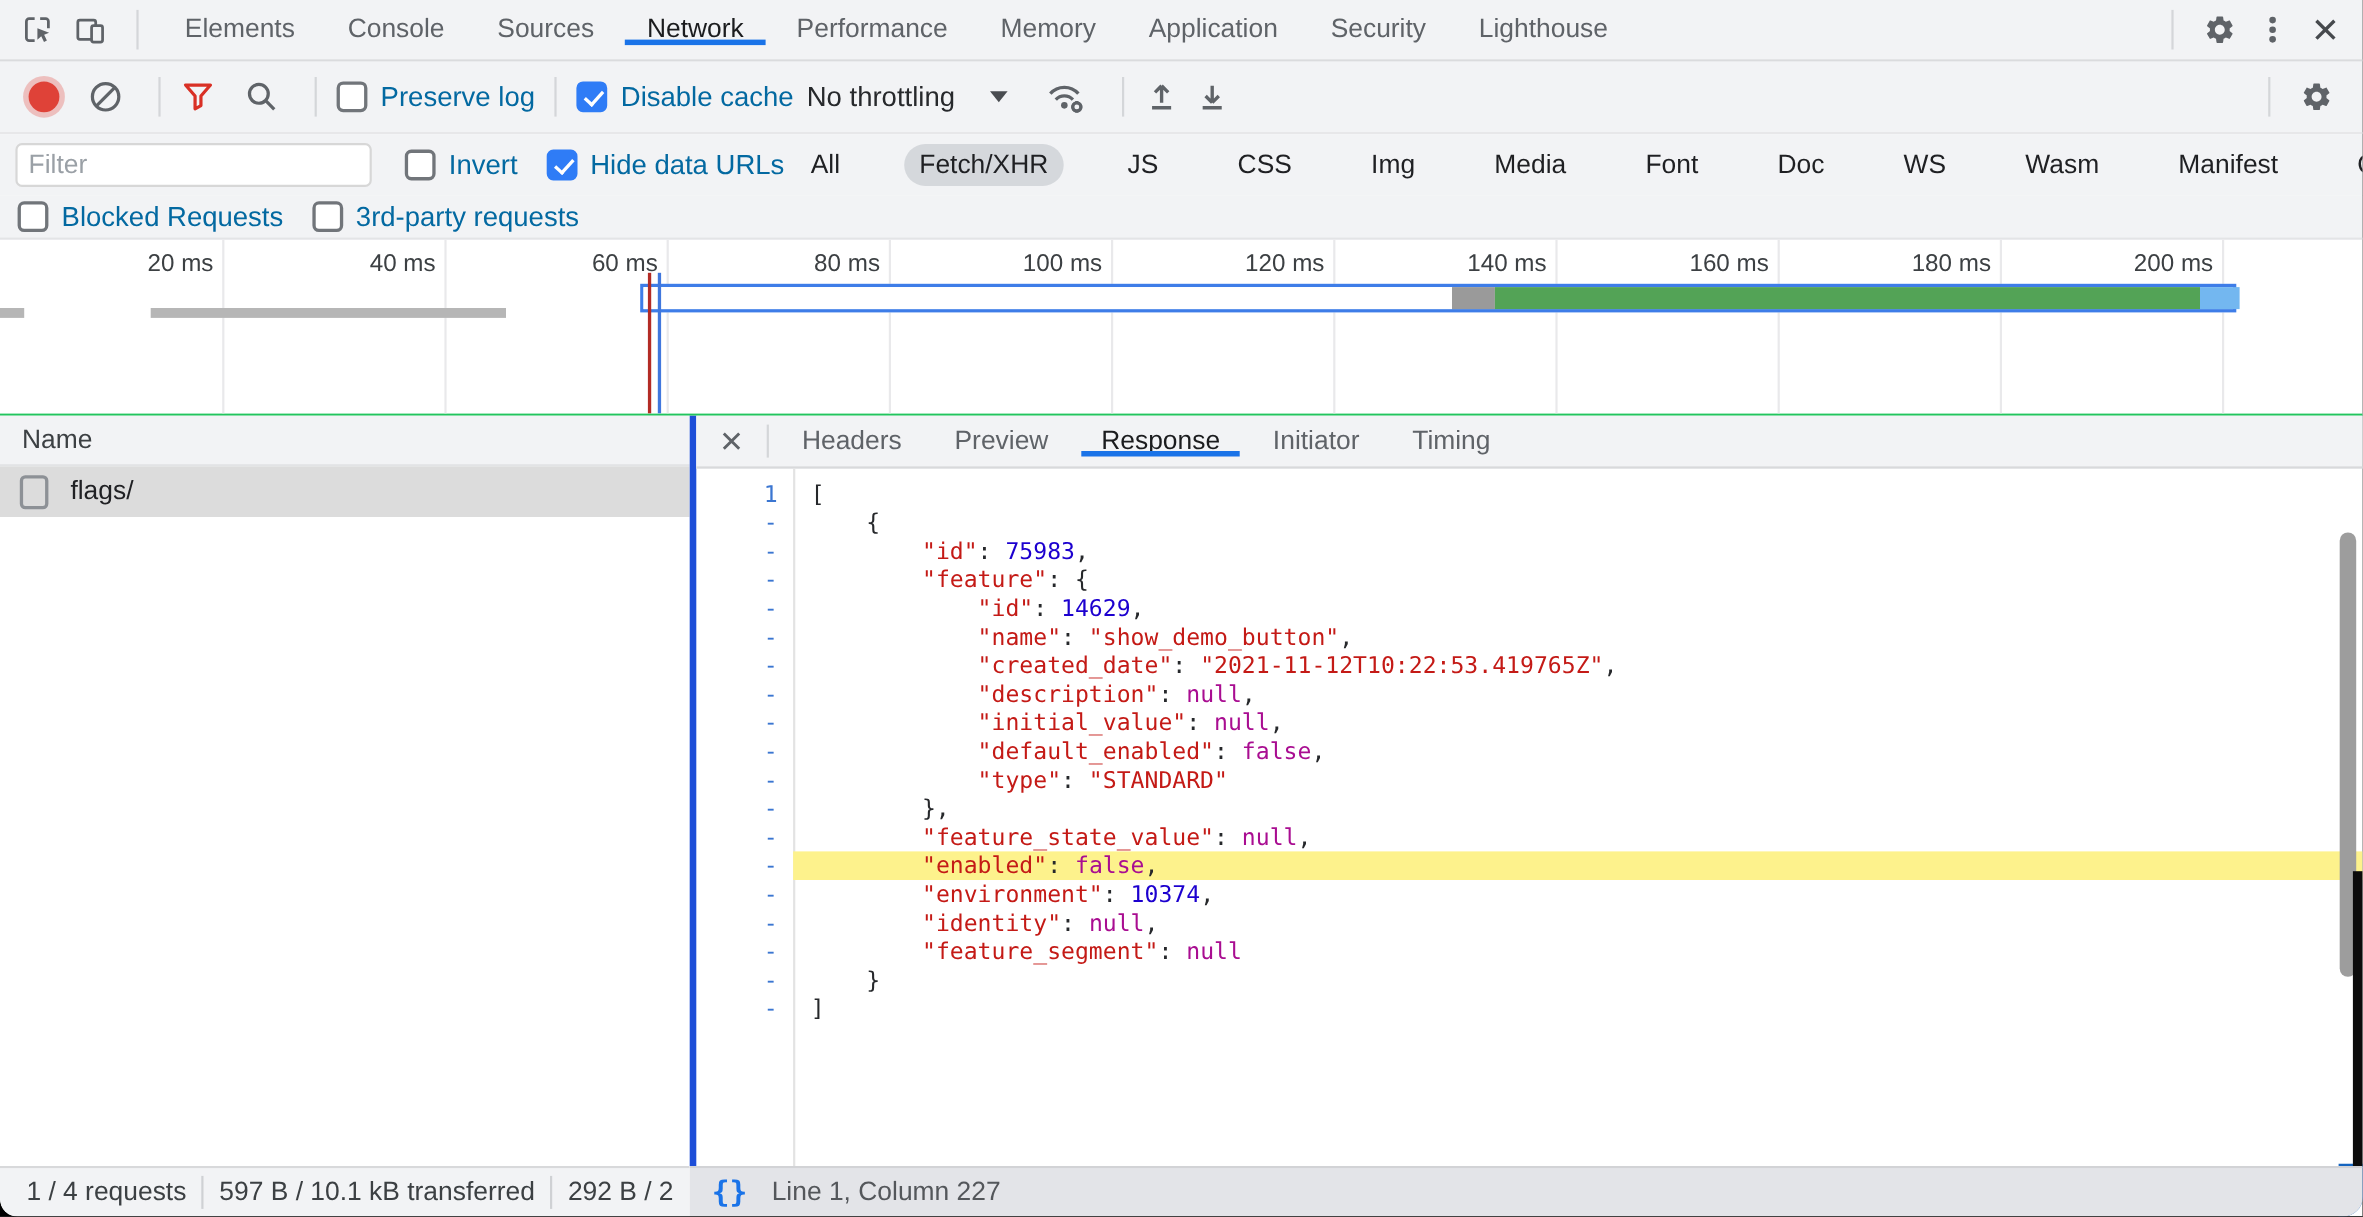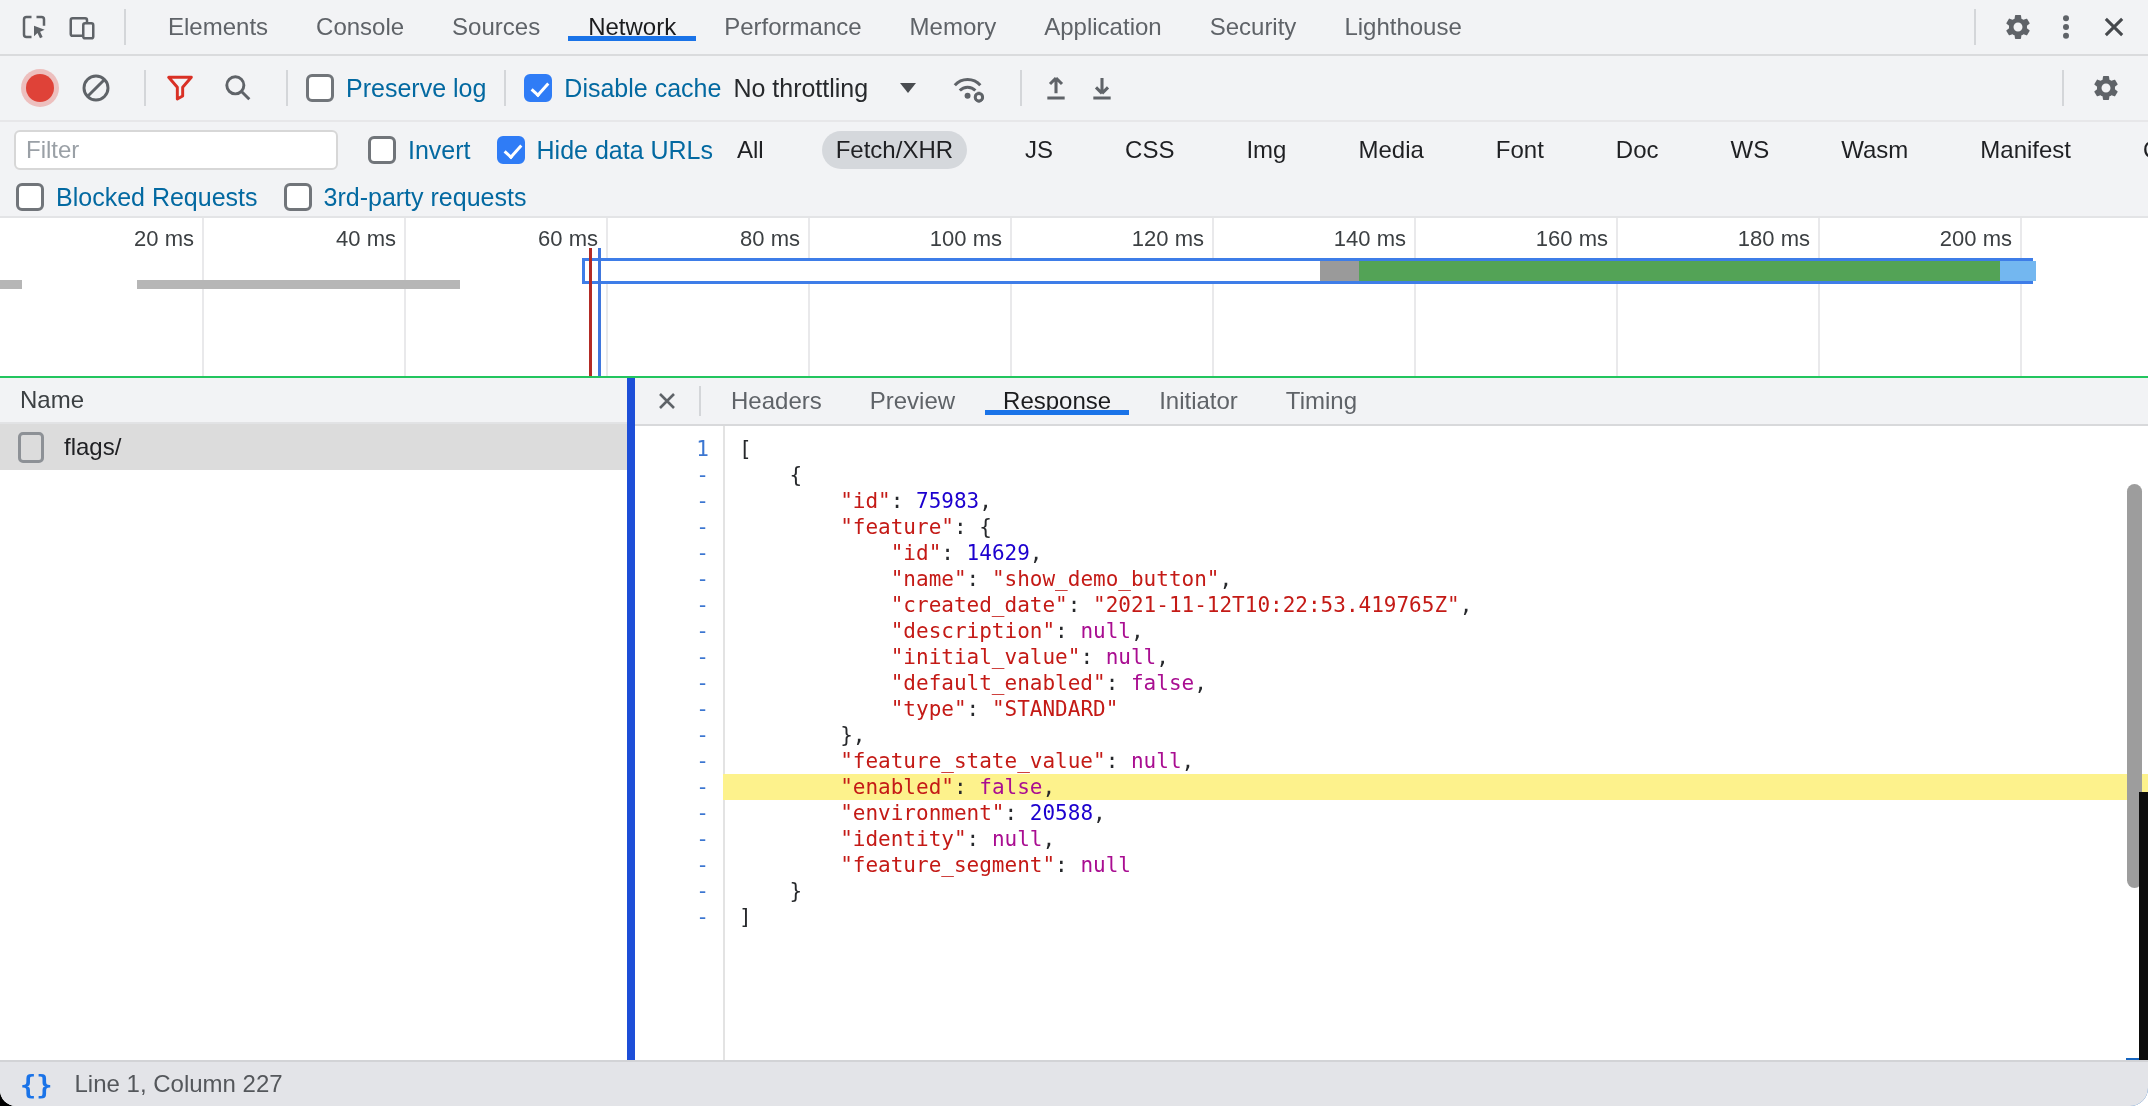--- a/index.html
+++ b/index.html
@@ -45,21 +45,21 @@
   .req-bar{position:absolute;top:40px;height:26px;border:3.5px solid var(--waterfall-border-blue);box-sizing:border-box;background:#fff;}
   .seg{position:absolute;top:0;bottom:0;}
   .marker{position:absolute;top:30px;bottom:0;width:3px;}
   
   .main-split{position:absolute;top:378px;left:0;right:0;height:682px;display:flex;}
   .name-panel{width:627px;flex:0 0 auto;background:#fff;box-sizing:border-box;}
   .table-header{height:44px;background:#f2f3f5;border-bottom:2px solid #e2e3e5;display:flex;align-items:center;padding:0 20px;font-size:24px;color:#3c4043;cursor:pointer;}
   .req-row{height:46px;display:flex;align-items:center;padding:0 18px;font-size:24px;color:#202124;cursor:pointer;}
   .req-row.selected{background:#dcdcdc;}
   .doc-icon{width:20px;height:25px;border:3px solid #8d9196;border-radius:5px;margin-right:20px;flex:0 0 auto;}
-  .detail-panel{flex:1;border-left:8px solid #1d4ed8;position:relative;background:#fff;min-width:0;}
+  .detail-panel{flex:1;border-left:6px solid #1d4ed8;position:relative;background:#fff;min-width:0;}
   .detail-tabbar{height:46px;background:#f2f3f5;border-bottom:2px solid #d8d9db;display:flex;align-items:stretch;padding-left:6px;}
   .close-detail{width:52px;display:flex;align-items:center;justify-content:center;cursor:pointer;}
   .detail-tabbar .vdiv{height:30px;align-self:center;margin:0 6px;}
   .detail-tab{position:relative;display:flex;align-items:center;padding:0 24px;font-size:24px;color:#5f6368;cursor:pointer;}
   .detail-tab.selected{color:#1b1c1e;}
   .detail-tab.selected::after{content:'';position:absolute;left:6px;right:6px;bottom:0;height:5px;background:var(--accent-blue);}
   
   .code-area{position:absolute;top:48px;left:0;right:0;bottom:0;overflow:hidden;font-family:"DejaVu Sans Mono",monospace;font-size:21px;}
   .gutter-rule{position:absolute;left:88px;top:0;bottom:0;width:2px;background:#e3e3e3;}
   #code-lines{position:absolute;top:10px;left:0;right:0;}
@@ -369,21 +369,21 @@
               <div class="code-row">
                 <span class="gutter">-</span>
                 <span class="code"><span class="tok-p">        </span><span class="tok-s">"feature_state_value"</span><span class="tok-p">: </span><span class="tok-a">null</span><span class="tok-p">,</span></span>
               </div>
               <div class="code-row hl">
                 <span class="gutter">-</span>
                 <span class="code"><span class="tok-p">        </span><span class="tok-s">"enabled"</span><span class="tok-p">: </span><span class="tok-a">false</span><span class="tok-p">,</span></span>
               </div>
               <div class="code-row">
                 <span class="gutter">-</span>
-                <span class="code"><span class="tok-p">        </span><span class="tok-s">"environment"</span><span class="tok-p">: </span><span class="tok-n">20588</span><span class="tok-p">,</span></span>
+                <span class="code"><span class="tok-p">        </span><span class="tok-s">"environment"</span><span class="tok-p">: </span><span class="tok-n">10374</span><span class="tok-p">,</span></span>
               </div>
               <div class="code-row">
                 <span class="gutter">-</span>
                 <span class="code"><span class="tok-p">        </span><span class="tok-s">"identity"</span><span class="tok-p">: </span><span class="tok-a">null</span><span class="tok-p">,</span></span>
               </div>
               <div class="code-row">
                 <span class="gutter">-</span>
                 <span class="code"><span class="tok-p">        </span><span class="tok-s">"feature_segment"</span><span class="tok-p">: </span><span class="tok-a">null</span></span>
               </div>
               <div class="code-row">
@@ -394,20 +394,27 @@
                 <span class="gutter">-</span>
                 <span class="code"><span class="tok-p">]</span></span>
               </div>
             </div>
           <div class="vscroll"></div>
         </div>
       </div>
     </div>
 
     <div class="status-bar">
+      <div class="status-left" id="status-left">
+          <span class="sb-item">1 / 4 requests</span>
+          <div class="sb-div"></div>
+          <span class="sb-item">597 B / 10.1 kB transferred</span>
+          <div class="sb-div"></div>
+          <span class="sb-item">292 B / 2</span>
+        </div>
       <div class="status-right">
         <span class="braces">{}</span>
         <span class="cursor-pos">Line 1, Column 227</span>
       </div>
     </div>
 
     <div class="artifact-strip"></div>
   </div>
   <div class="artifact-blue"></div>
 </div>

